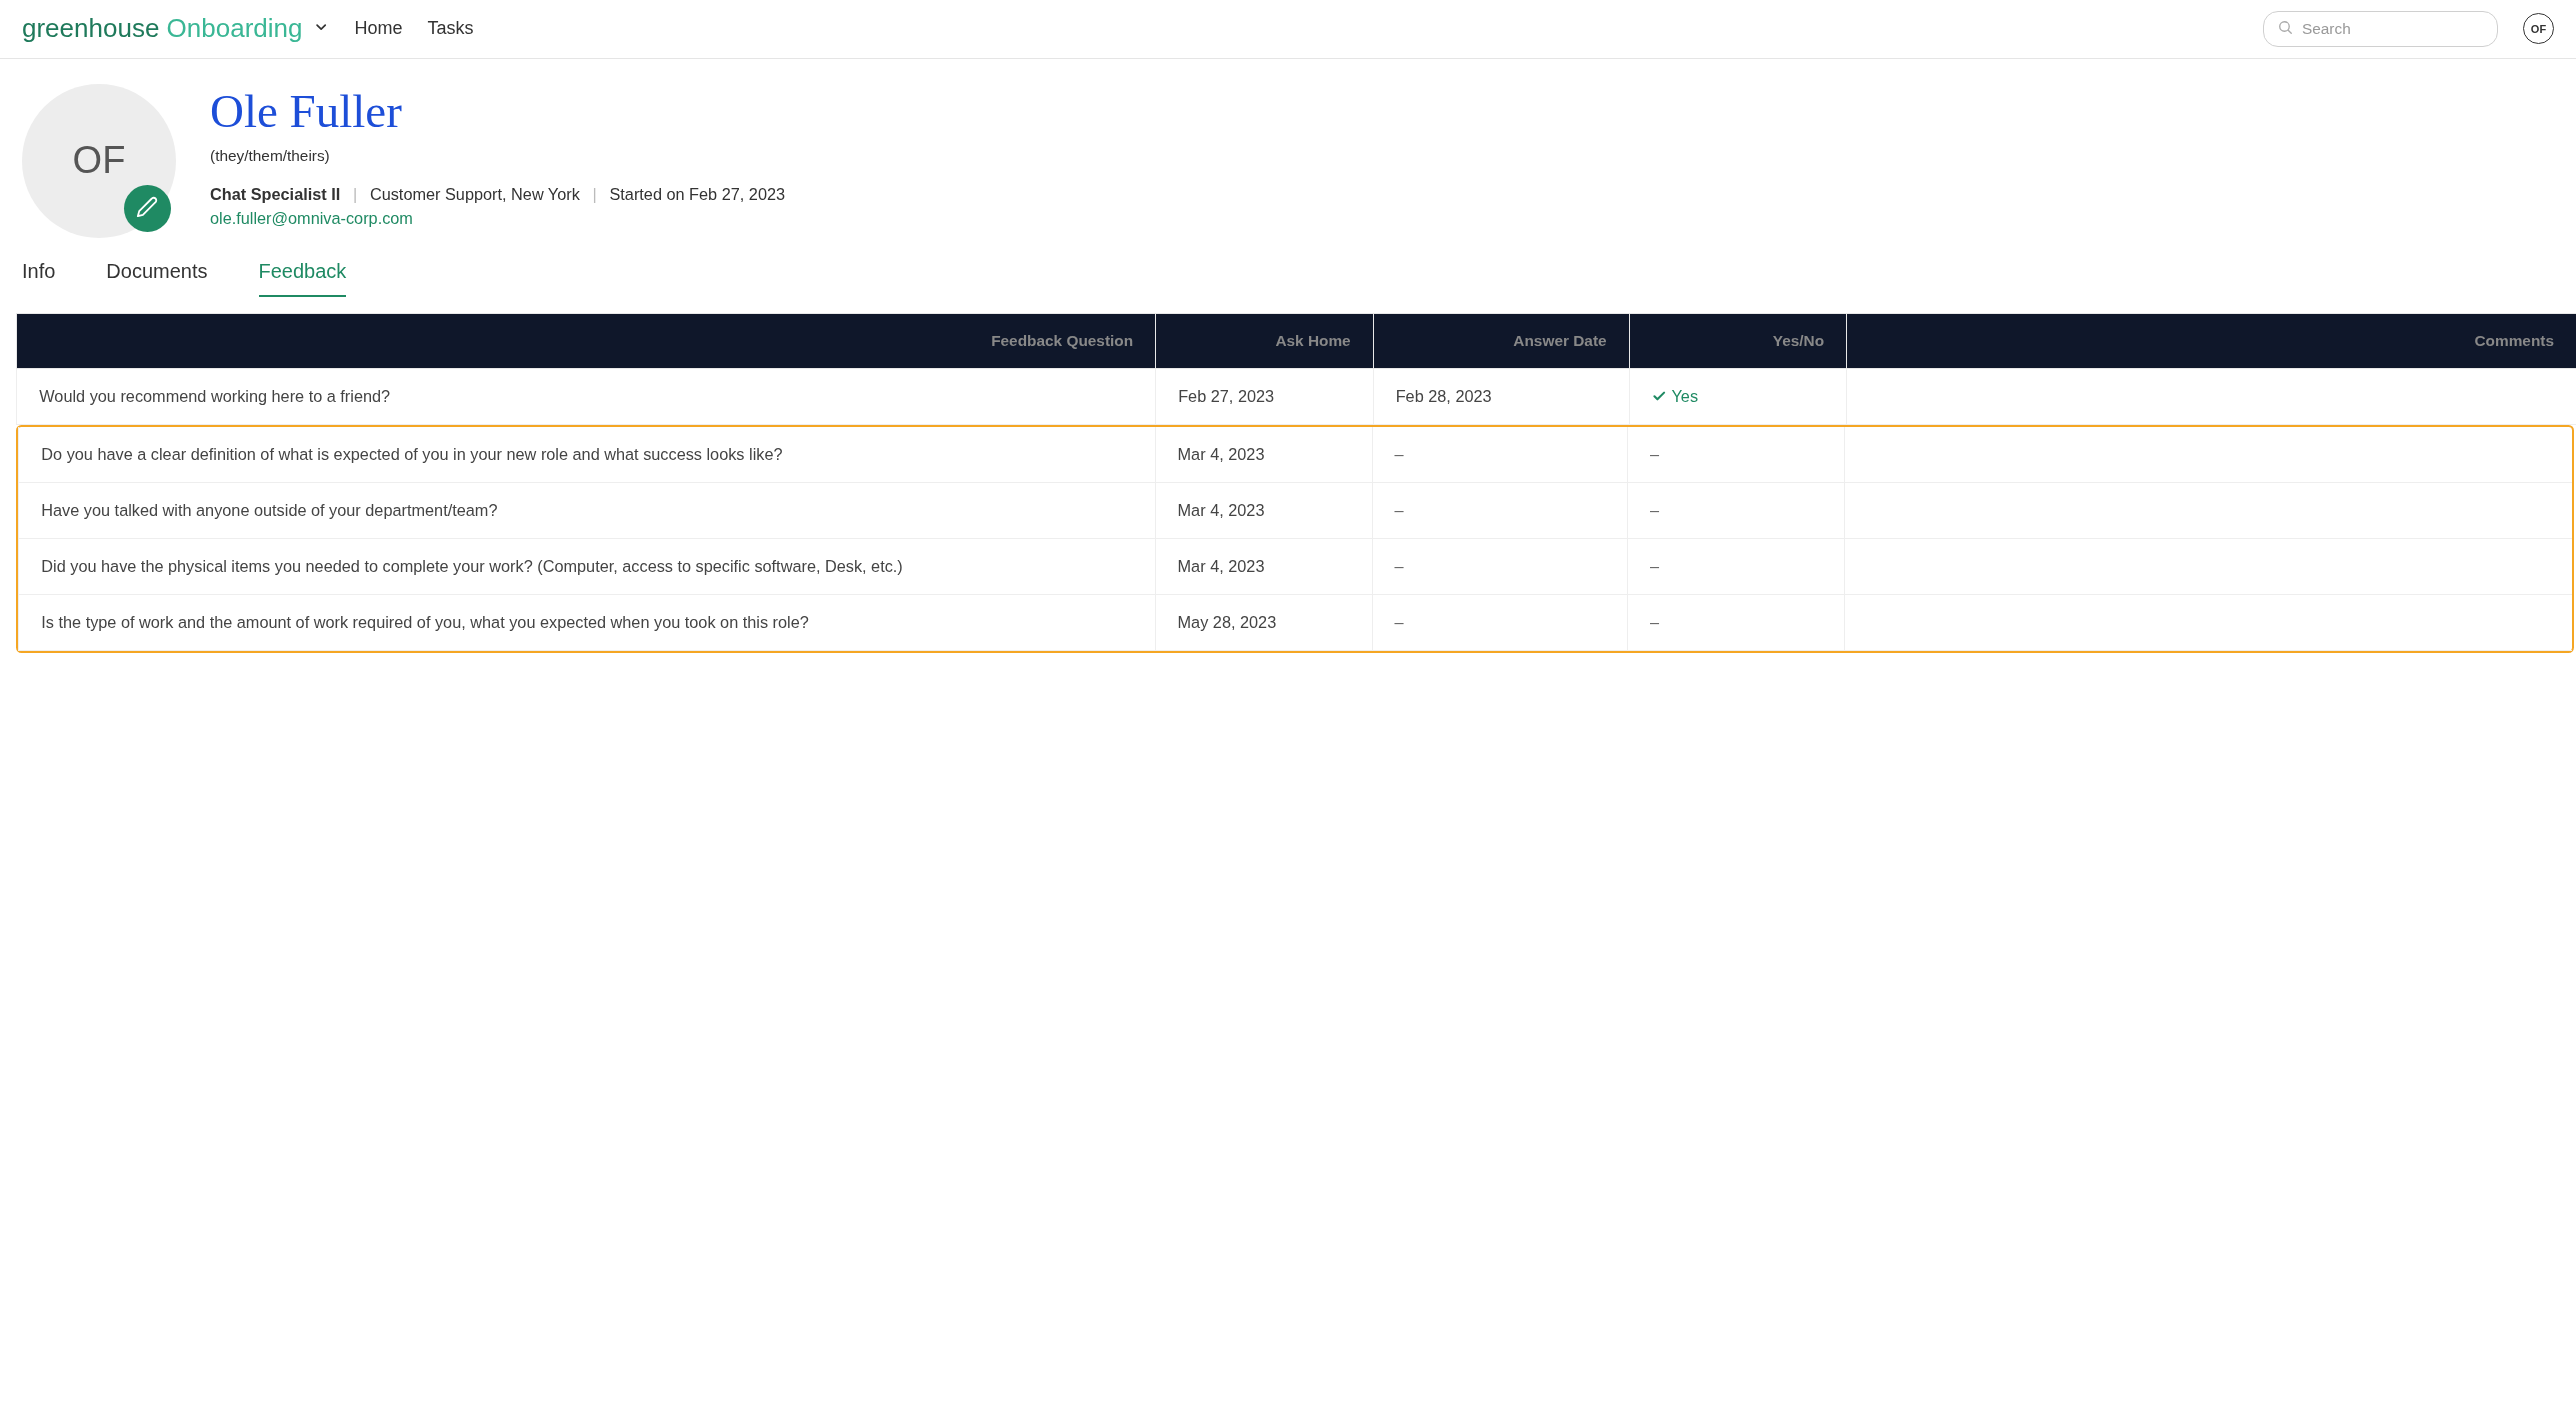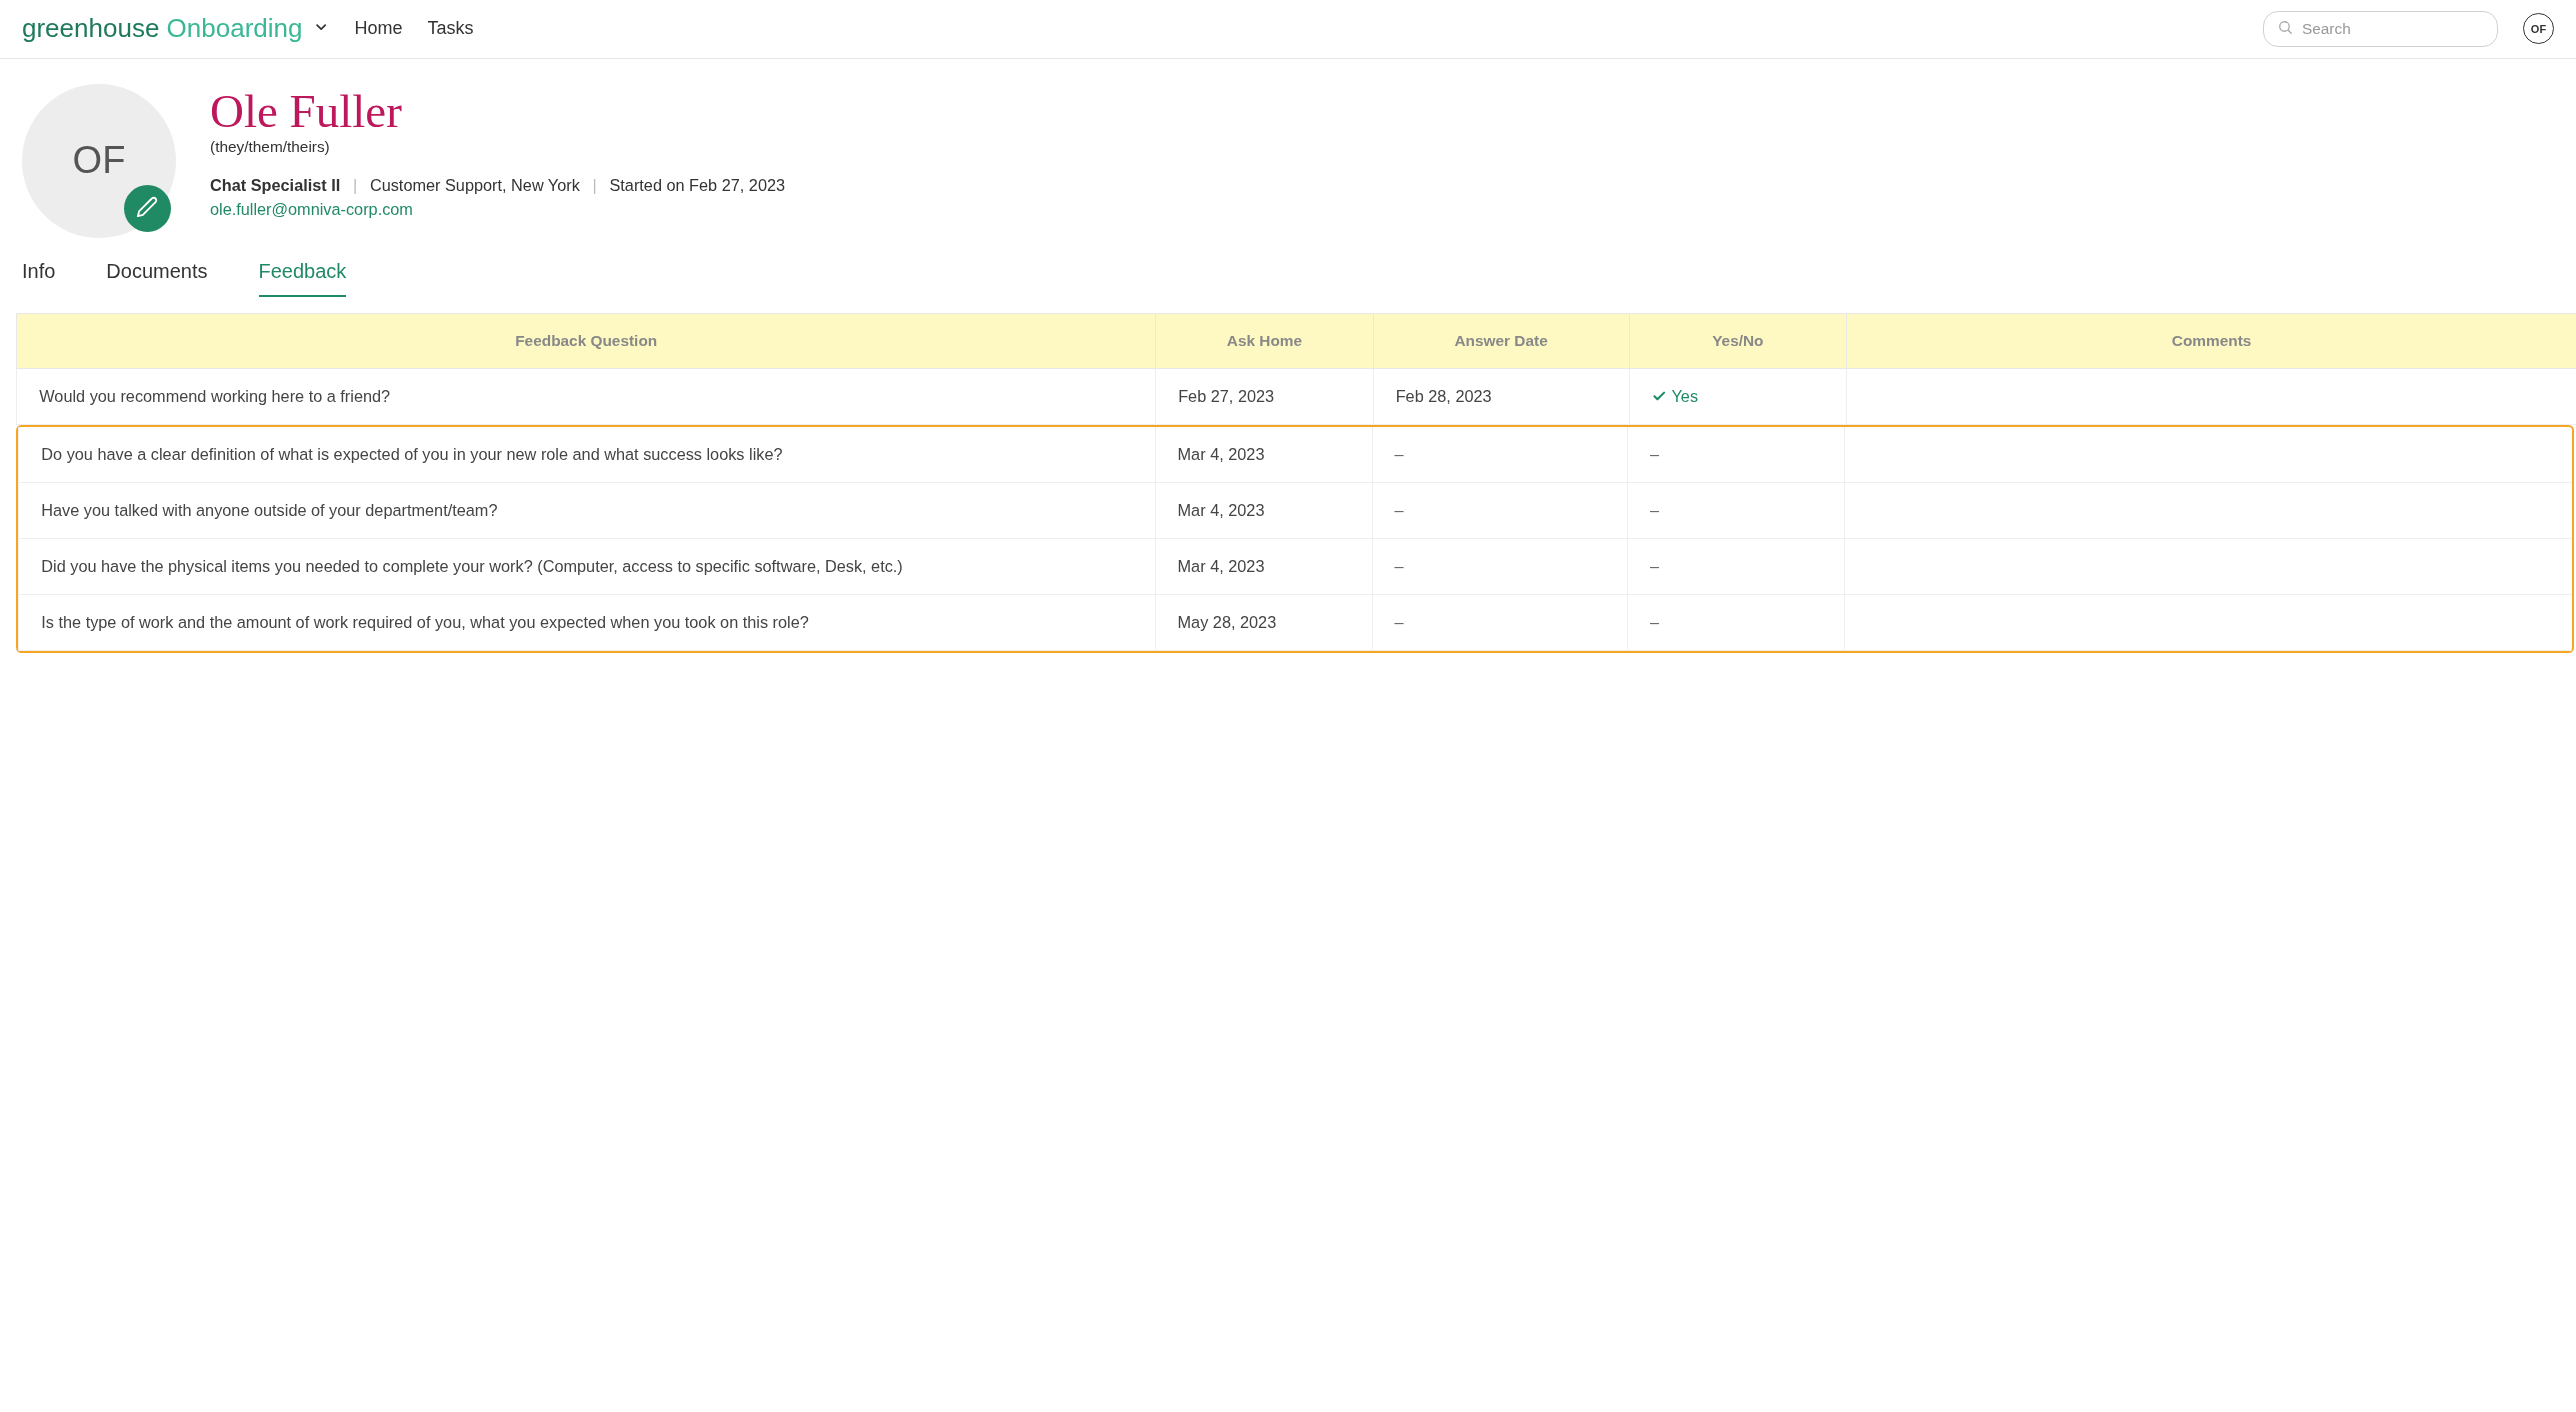--- a/index.html
+++ b/index.html
@@ -109,21 +109,22 @@
       border-radius: 50%;
       display: flex;
       align-items: center;
       justify-content: center;
       cursor: pointer;
     }
     .profile-info h1 {
       font-family: Georgia, "Times New Roman", serif;
       font-size: 47px;
       font-weight: 400;
-      color: #be185d;
+      color: #1d4ed8;
+      margin-bottom: 9px;
     }
     .pronouns {
       font-size: 15.4px;
       color: #333;
       margin-bottom: 20px;
     }
     .meta-line {
       font-size: 16.3px;
       color: #333;
       display: flex;
@@ -160,22 +161,22 @@
       border-bottom: 2.7px solid #1f8a63;
     }
     .table-wrap {
       padding: 14.5px 0 0 16.3px;
     }
     table {
       width: 100%;
       border-collapse: collapse;
     }
     thead th {
-      background: #fef9c3;
-      text-align: center;
+      background: #0f172a;
+      text-align: right;
       padding: 18px 22px;
       font-size: 15.4px;
       color: #888;
       font-weight: 600;
       border: 0.9px solid #e8e8e8;
       border-left: none;
       border-right: 0.9px solid #e8e8e8;
     }
     thead th:first-child {
       border-left: 0.9px solid #e8e8e8;

